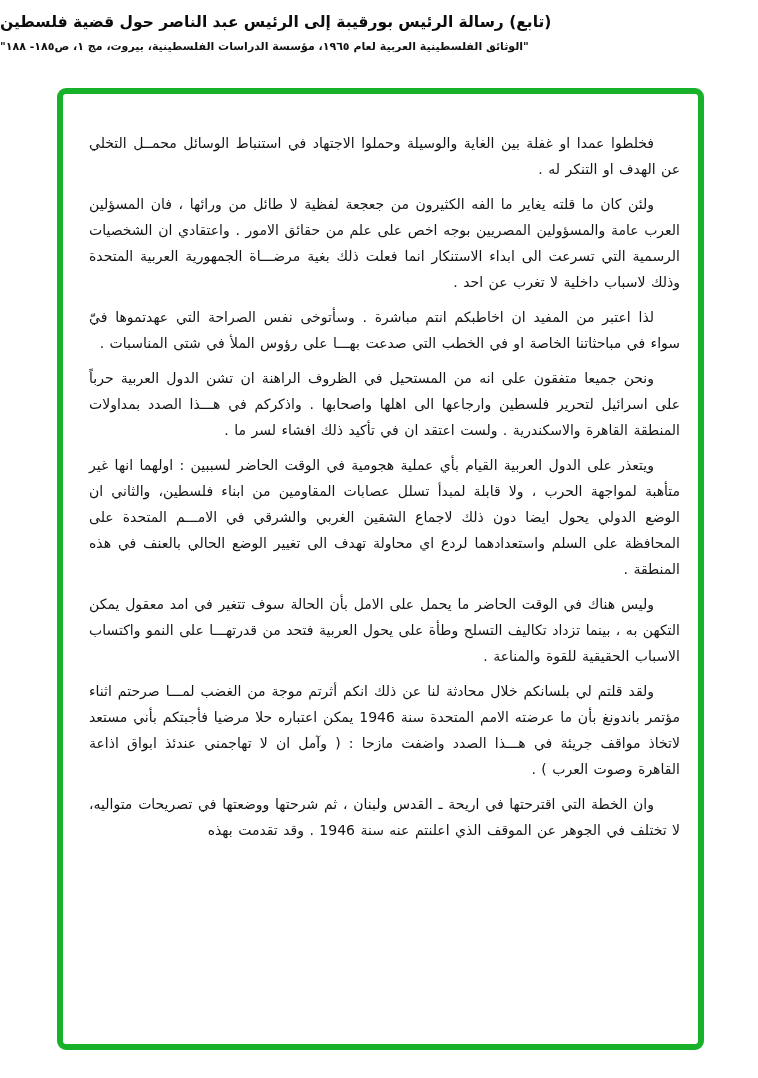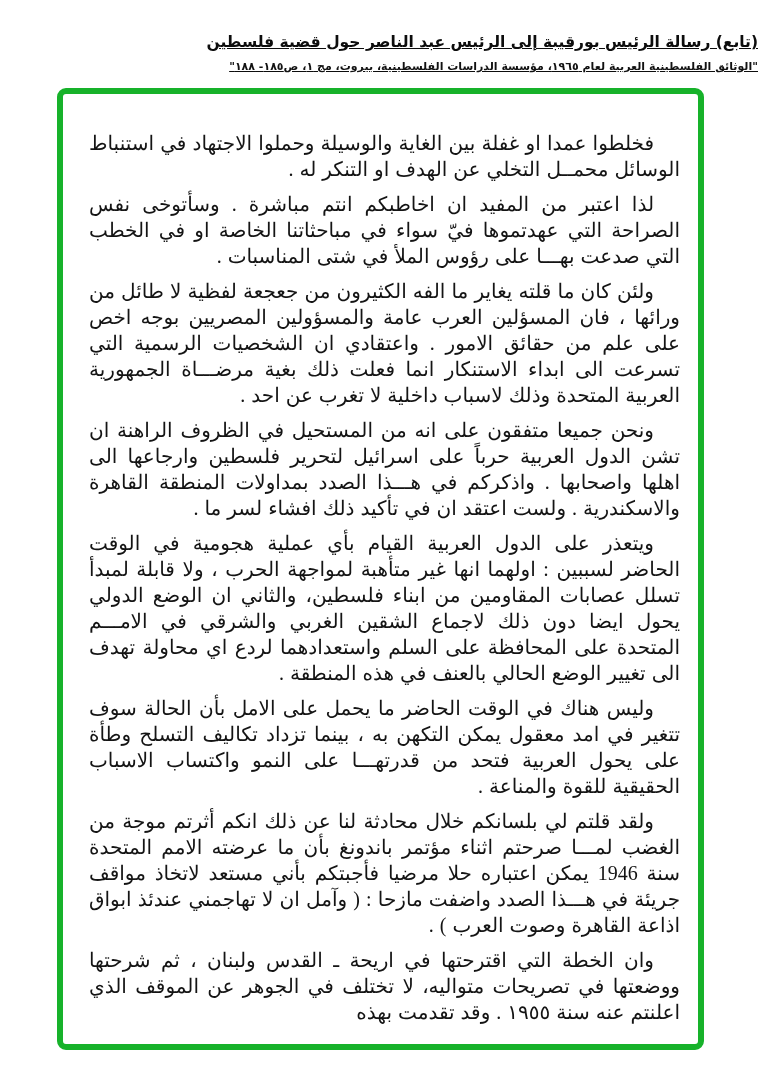--- a/index.html
+++ b/index.html
@@ -11,27 +11,26 @@
   .page {
     position: relative;
     width: 758px;
     height: 1078px;
     background: #ffffff;
     overflow: hidden;
     margin: 0 auto;
   }
   .header {
     position: absolute;
-    top: 30px;
+    top: 10px;
     left: 0;
     width: 100%;
-    text-align: right;
+    text-align: left;
     direction: rtl;
     color: #0d0d0d;
-    text-decoration: underline;
   }
   .header .title {
     font-size: 15.5px;
     font-weight: bold;
     letter-spacing: 0.2px;
     line-height: 24px;
   }
   .header .source {
     margin-top: 4px;
     font-size: 11px;
@@ -56,46 +55,45 @@
     left: 63px;
     top: 94px;
     width: 635px;
     height: 950px;
     padding: 36px 18px 18px 26px;
     direction: rtl;
     overflow: hidden;
   }
   .letter p {
     margin: 0 0 9px 0;
-    font-size: 20px;
+    font-size: 14px;
     line-height: 26px;
     color: #141414;
     text-align: justify;
     text-indent: 26px;
     word-spacing: 1px;
-    font-family: Liberation Serif, serif;
   }
 </style>
 </head>
 <body>
 
 <div class="page">
 
   <div class="header">
     <div class="title">(تابع) رسالة الرئيس بورقيبة إلى الرئيس عبد الناصر حول قضية فلسطين</div>
     <div class="source">"الوثائق الفلسطينية العربية لعام ١٩٦٥، مؤسسة الدراسات الفلسطينية، بيروت، مج ١،  ص١٨٥- ١٨٨"</div>
   </div>
 
   <div class="frame"></div>
 
   <div class="letter">
 
   <p>فخلطوا عمدا او غفلة بين الغاية والوسيلة وحملوا الاجتهاد في استنباط الوسائل محمــل التخلي عن الهدف او التنكر له .</p>
+      <p>ولئن كان ما قلته يغاير ما الفه الكثيرون من جعجعة لفظية لا طائل من ورائها ، فان المسؤلين العرب عامة والمسؤولين المصريين بوجه اخص على علم من حقائق الامور . واعتقادي ان الشخصيات الرسمية التي تسرعت الى ابداء الاستنكار انما فعلت ذلك بغية مرضـــاة الجمهورية العربية المتحدة وذلك لاسباب داخلية لا تغرب عن احد .</p>
       <p>لذا اعتبر من المفيد ان اخاطبكم انتم مباشرة . وسأتوخى نفس الصراحة التي عهدتموها فيّ سواء في مباحثاتنا الخاصة او في الخطب التي صدعت بهـــا على رؤوس الملأ في شتى المناسبات .</p>
-      <p>ولئن كان ما قلته يغاير ما الفه الكثيرون من جعجعة لفظية لا طائل من ورائها ، فان المسؤلين العرب عامة والمسؤولين المصريين بوجه اخص على علم من حقائق الامور . واعتقادي ان الشخصيات الرسمية التي تسرعت الى ابداء الاستنكار انما فعلت ذلك بغية مرضـــاة الجمهورية العربية المتحدة وذلك لاسباب داخلية لا تغرب عن احد .</p>
       <p>ونحن جميعا متفقون على انه من المستحيل في الظروف الراهنة ان تشن الدول العربية حرباً على اسرائيل لتحرير فلسطين وارجاعها الى اهلها واصحابها . واذكركم في هـــذا الصدد بمداولات المنطقة القاهرة والاسكندرية . ولست اعتقد ان في تأكيد ذلك افشاء لسر ما .</p>
       <p>ويتعذر على الدول العربية القيام بأي عملية هجومية في الوقت الحاضر لسببين : اولهما انها غير متأهبة لمواجهة الحرب ، ولا قابلة لمبدأ تسلل عصابات المقاومين من ابناء فلسطين، والثاني ان الوضع الدولي يحول ايضا دون ذلك لاجماع الشقين الغربي والشرقي في الامـــم المتحدة على المحافظة على السلم واستعدادهما لردع اي محاولة تهدف الى تغيير الوضع الحالي بالعنف في هذه المنطقة .</p>
       <p>وليس هناك في الوقت الحاضر ما يحمل على الامل بأن الحالة سوف تتغير في امد معقول يمكن التكهن به ، بينما تزداد تكاليف التسلح وطأة على يحول العربية  فتحد من قدرتهـــا على النمو واكتساب الاسباب الحقيقية للقوة والمناعة .</p>
       <p>ولقد قلتم لي بلسانكم خلال محادثة لنا عن ذلك انكم أثرتم موجة من الغضب لمـــا صرحتم اثناء مؤتمر باندونغ بأن ما عرضته الامم المتحدة سنة 1946 يمكن اعتباره حلا مرضيا فأجبتكم بأني مستعد لاتخاذ مواقف جريئة في هـــذا الصدد واضفت مازحا : ( وآمل ان لا تهاجمني عندئذ ابواق اذاعة القاهرة وصوت العرب ) .</p>
-      <p>وان الخطة التي اقترحتها في اريحة ـ القدس ولبنان ، ثم شرحتها ووضعتها في تصريحات متواليه، لا تختلف في الجوهر عن الموقف الذي اعلنتم عنه سنة ١٩٥٥ . وقد تقدمت  بهذه</p>
+      <p>وان الخطة التي اقترحتها في اريحة ـ القدس ولبنان ، ثم شرحتها ووضعتها في تصريحات متواليه، لا تختلف في الجوهر عن الموقف الذي اعلنتم عنه سنة 1946 . وقد تقدمت  بهذه</p>
     </div>
 
 </div>
 
 </body></html>

